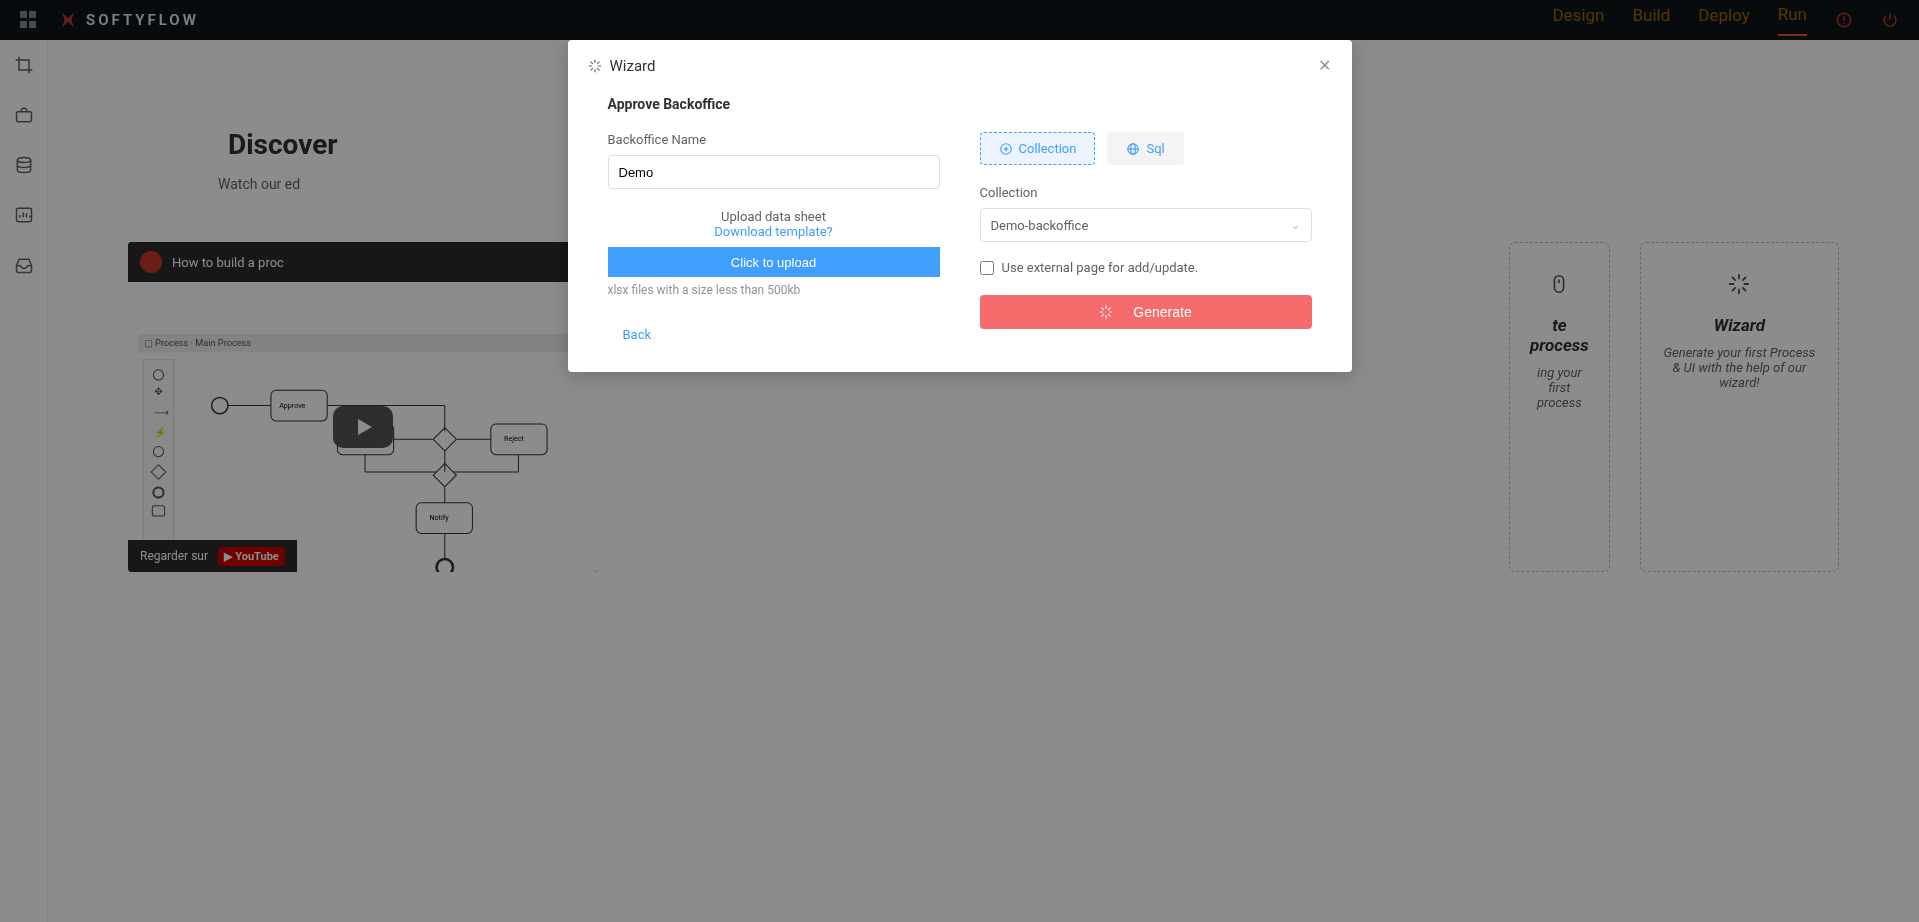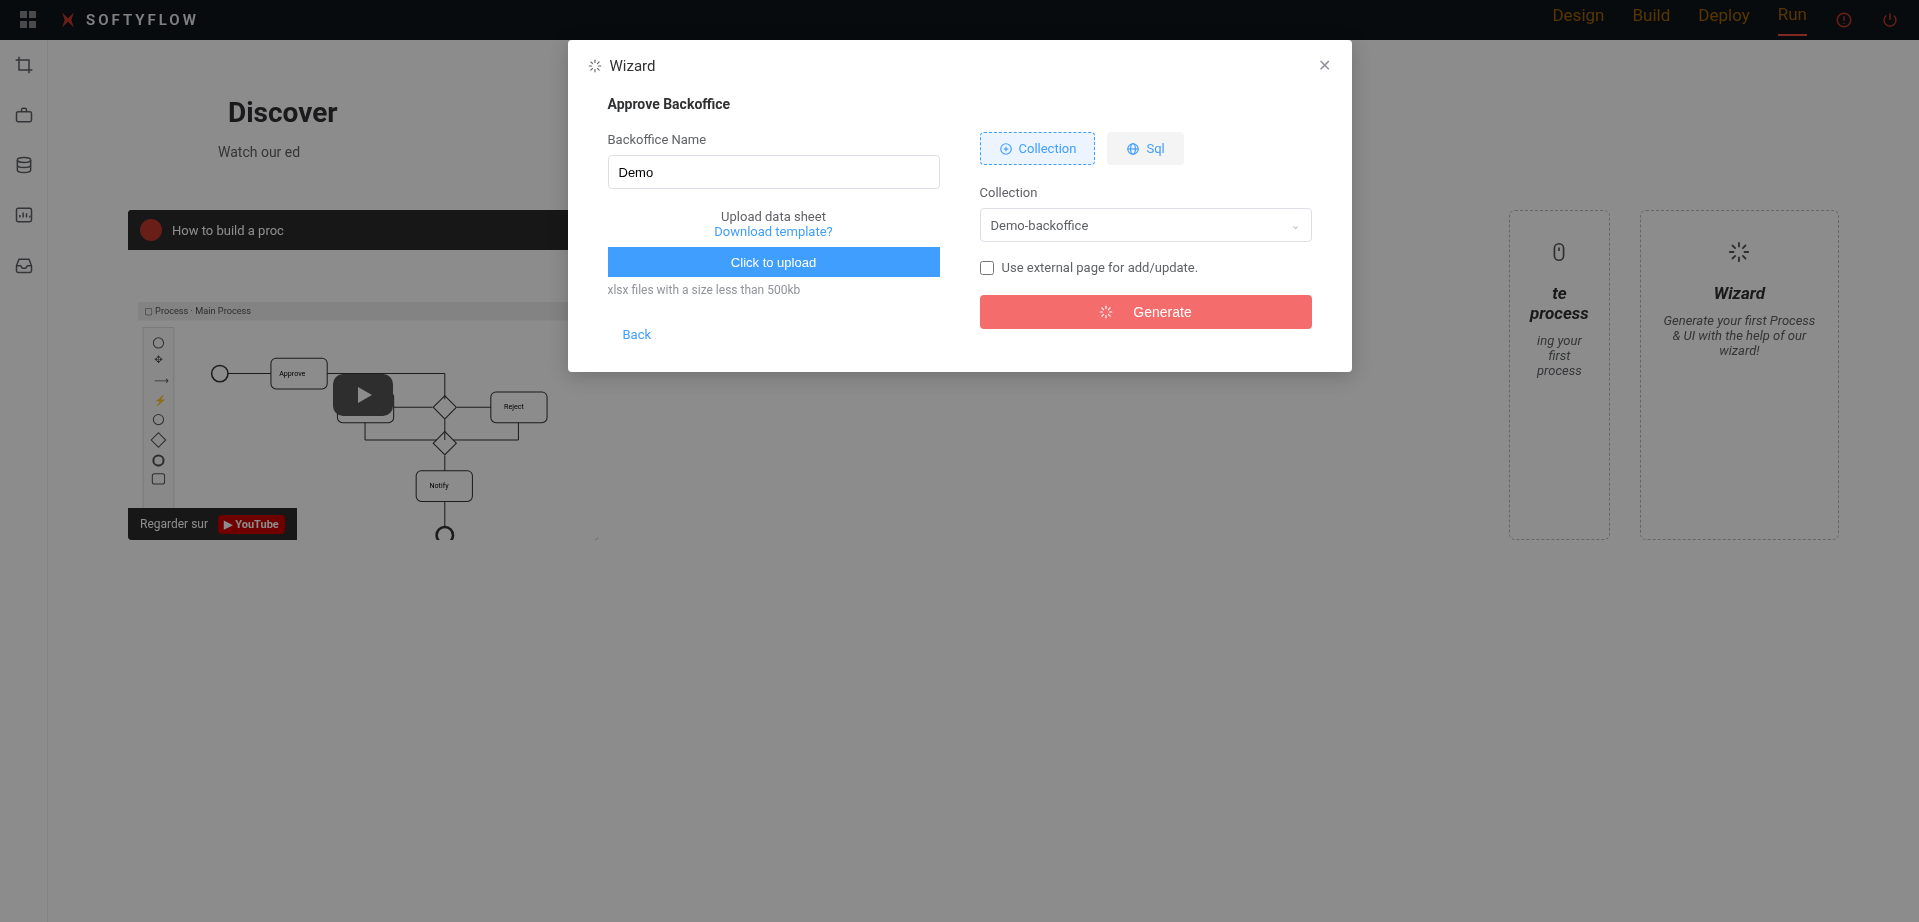--- a/index.html
+++ b/index.html
@@ -9,21 +9,21 @@
 .apps-icon span { width:7px; height:7px; background:#888; }
 .logo { display:flex; align-items:center; gap:8px; }
 .logo-mark { width:20px; height:20px; position:relative; }
 .logo-text { color:#eaeaea; font-size:15px; font-weight:600; letter-spacing:3px; }
 .topnav { margin-left:auto; display:flex; gap:28px; align-items:center; }
 .topnav a { color:#a16207; text-decoration:none; font-size:17px; padding-bottom:10px; }
 .topnav a.active { border-bottom:2px solid #e74c3c; }
 .topnav .ico { color:#c0392b; width:18px; height:18px; }
 .leftbar { position:absolute; top:40px; left:0; width:48px; bottom:0; background:#fff; display:flex; flex-direction:column; align-items:center; padding-top:15px; gap:30px; border-right:1px solid #eee; z-index:4; }
 .leftbar .sbi { width:20px; height:20px; color:#606266; cursor:pointer; }
-.main { position:absolute; top:40px; left:48px; right:0; bottom:0; background:#fff; padding:16px 80px; overflow:auto; }
+.main { position:absolute; top:40px; left:48px; right:0; bottom:0; background:#fff; padding:48px 80px; overflow:auto; }
 .hero-title { font-size:28px; font-weight:700; margin-top:40px; margin-left:100px; }
 .hero-sub { font-size:14px; color:#606266; margin-top:15px; margin-left:90px; }
 .content-row { display:flex; gap:60px; margin-top:50px; }
 .video-box { width:470px; height:330px; background:#1a1a1a; border-radius:4px; position:relative; overflow:hidden; }
 .video-header { height:40px; background:#2a2a2a; display:flex; align-items:center; gap:10px; padding:0 12px; color:#fff; font-size:13px; }
 .video-header .dot { width:22px; height:22px; border-radius:50%; background:#c0392b; }
 .video-body { position:absolute; top:40px; left:0; right:0; bottom:0; background:#fff; }
 .video-play { position:absolute; top:50%; left:50%; transform:translate(-50%,-50%); width:60px; height:42px; background:#555; border-radius:10px; display:flex; align-items:center; justify-content:center; }
 .video-play::after { content:""; border-left:14px solid #fff; border-top:8px solid transparent; border-bottom:8px solid transparent; margin-left:3px; }
 .video-footer { position:absolute; bottom:0; left:0; height:32px; background:#2a2a2a; color:#fff; display:flex; align-items:center; gap:10px; padding:0 12px; font-size:12px; }

